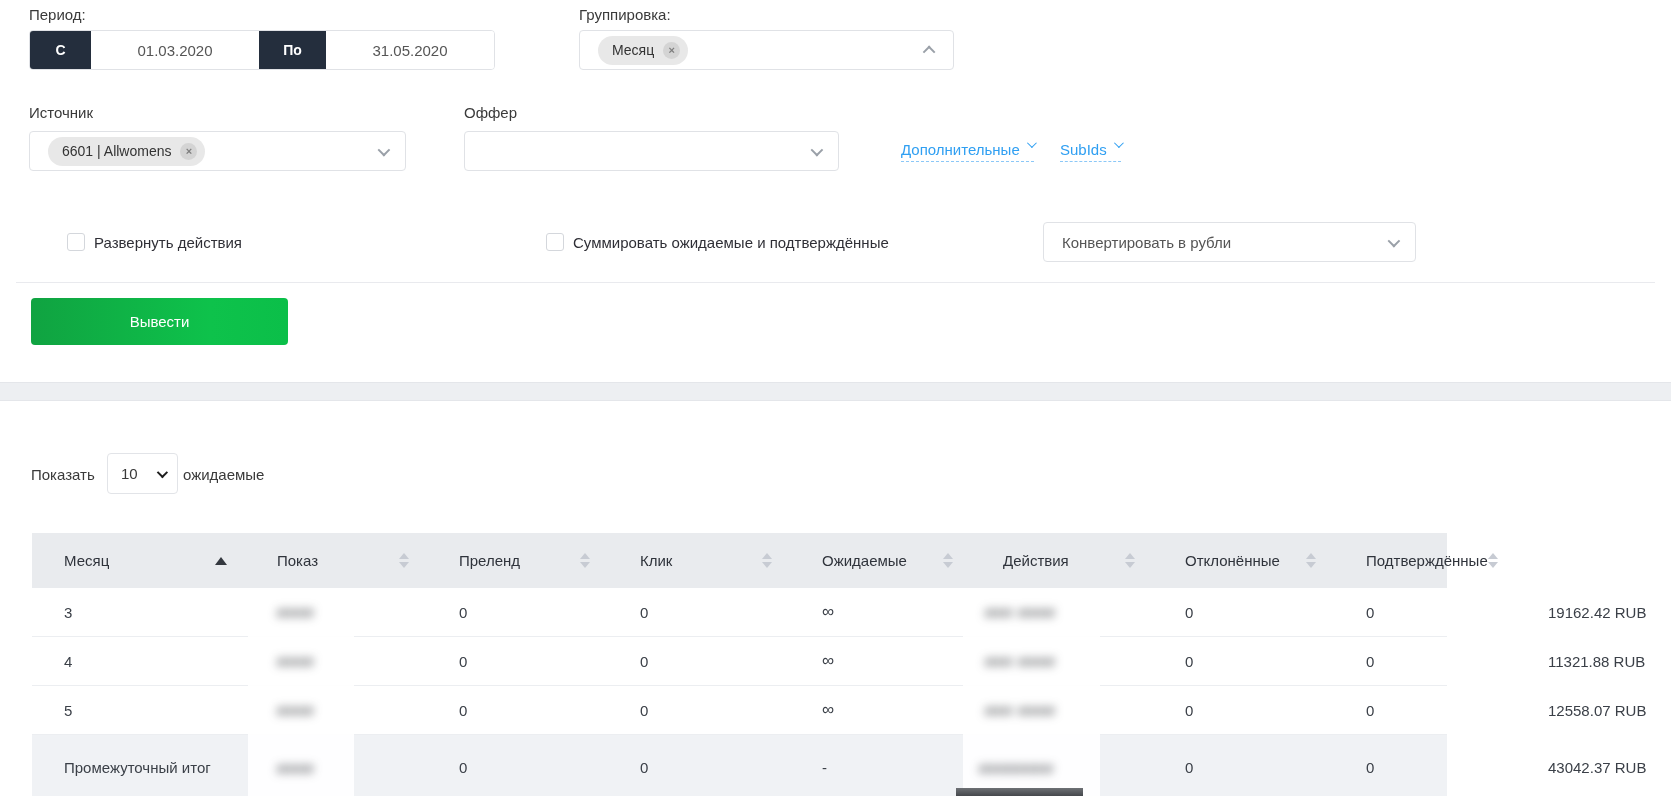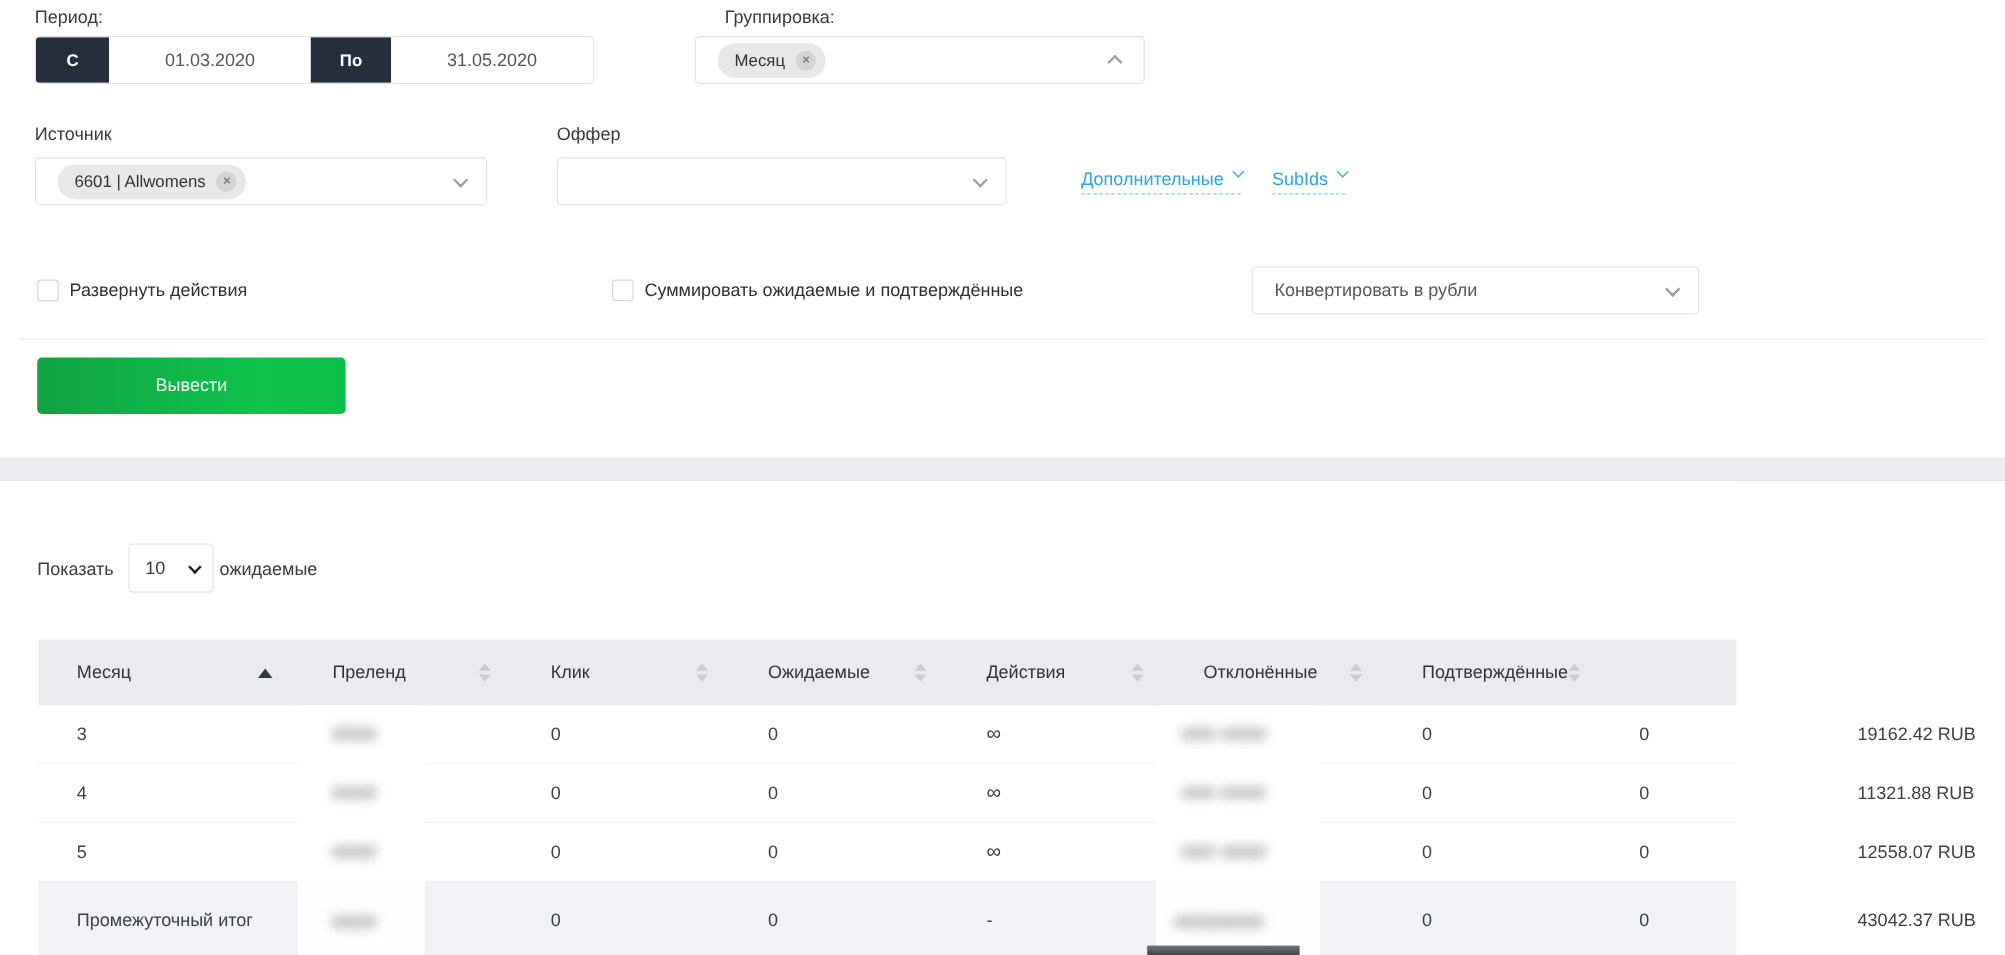--- a/index.html
+++ b/index.html
@@ -8,21 +8,21 @@
     width:1671px; height:796px; overflow:hidden; position:relative;
     font-family:"Liberation Sans","DejaVu Sans",sans-serif;
     color:#3a3a3a; font-size:15px;
   }
   .abs { position:absolute; }
 
   
   .filters { position:absolute; left:0; top:0; width:1671px; height:382px; background:#fff; }
   .f-label { font-size:15px; color:#3a3a3a; }
   .lbl-period { left:29px; top:6px;text-align:center; }
-  .lbl-grouping { left:604px; top:6px; }
+  .lbl-grouping { left:579px; top:6px; }
   .lbl-source { left:29px; top:104px; }
   .lbl-offer { left:464px; top:104px; }
 
   .period-group {
     left:29px; top:30px; width:466px; height:40px;
     border:1px solid #e0e2e6; border-radius:4px; display:flex; overflow:hidden; background:#fff;
   }
   .addon {
     background:#242e3d; color:#fff; font-weight:700; font-size:14px;
     display:flex; align-items:center; justify-content:center; flex:0 0 auto;
@@ -58,21 +58,21 @@
   .ml-auto { margin-left:auto; }
 
   .blue-link {
     display:inline-flex; align-items:flex-start; gap:7px; color:#2f9ff2; font-size:15px; cursor:pointer;
     border-bottom:1px dashed #8cc8f7; padding-bottom:3px;
   }
   .blue-link .chev { width:7px; height:7px; border-color:#2f9ff2; border-width:1.5px; }
   .link-additional { left:901px; top:141px; }
   .link-subids { left:1060px; top:141px; }
 
-  .checkbox-field { display:flex; align-items:center; gap:9px; cursor:pointer; }
+  .checkbox-field { display:flex; align-items:center; gap:9px; cursor:pointer;margin-left:36px; }
   .cb-box { width:18px; height:18px; border:1px solid #d4d7dc; border-radius:3px; background:#fff; flex:0 0 auto; }
   .cb-label { font-size:15px; color:#2f2f36; }
   .cb1 { left:31px; top:233px; }
   .cb2 { left:466px; top:233px;padding-left:44px; }
 
   .convert-box { left:1043px; top:222px; width:373px; height:40px; color:#555; font-size:15px; }
 
   .divider { left:16px; top:282px; width:1639px; border-top:1px solid #e9eaee; }
 
   .submit-btn {
@@ -204,20 +204,27 @@
     </div>
     <span class="abs items-label">ожидаемые</span>
 
     <div class="stats-table">
       <div class="trow thead">
         <div class="th">
           <span>Месяц</span>
           <span class="tri-asc"></span>
         </div>
         <div class="th">
+          <span>Показ</span>
+          <span class="sort-neutral">
+              <span class="tri-up"></span>
+              <span class="tri-down"></span>
+            </span>
+        </div>
+        <div class="th">
           <span>Преленд</span>
           <span class="sort-neutral">
               <span class="tri-up"></span>
               <span class="tri-down"></span>
             </span>
         </div>
         <div class="th">
           <span>Клик</span>
           <span class="sort-neutral">
               <span class="tri-up"></span>

